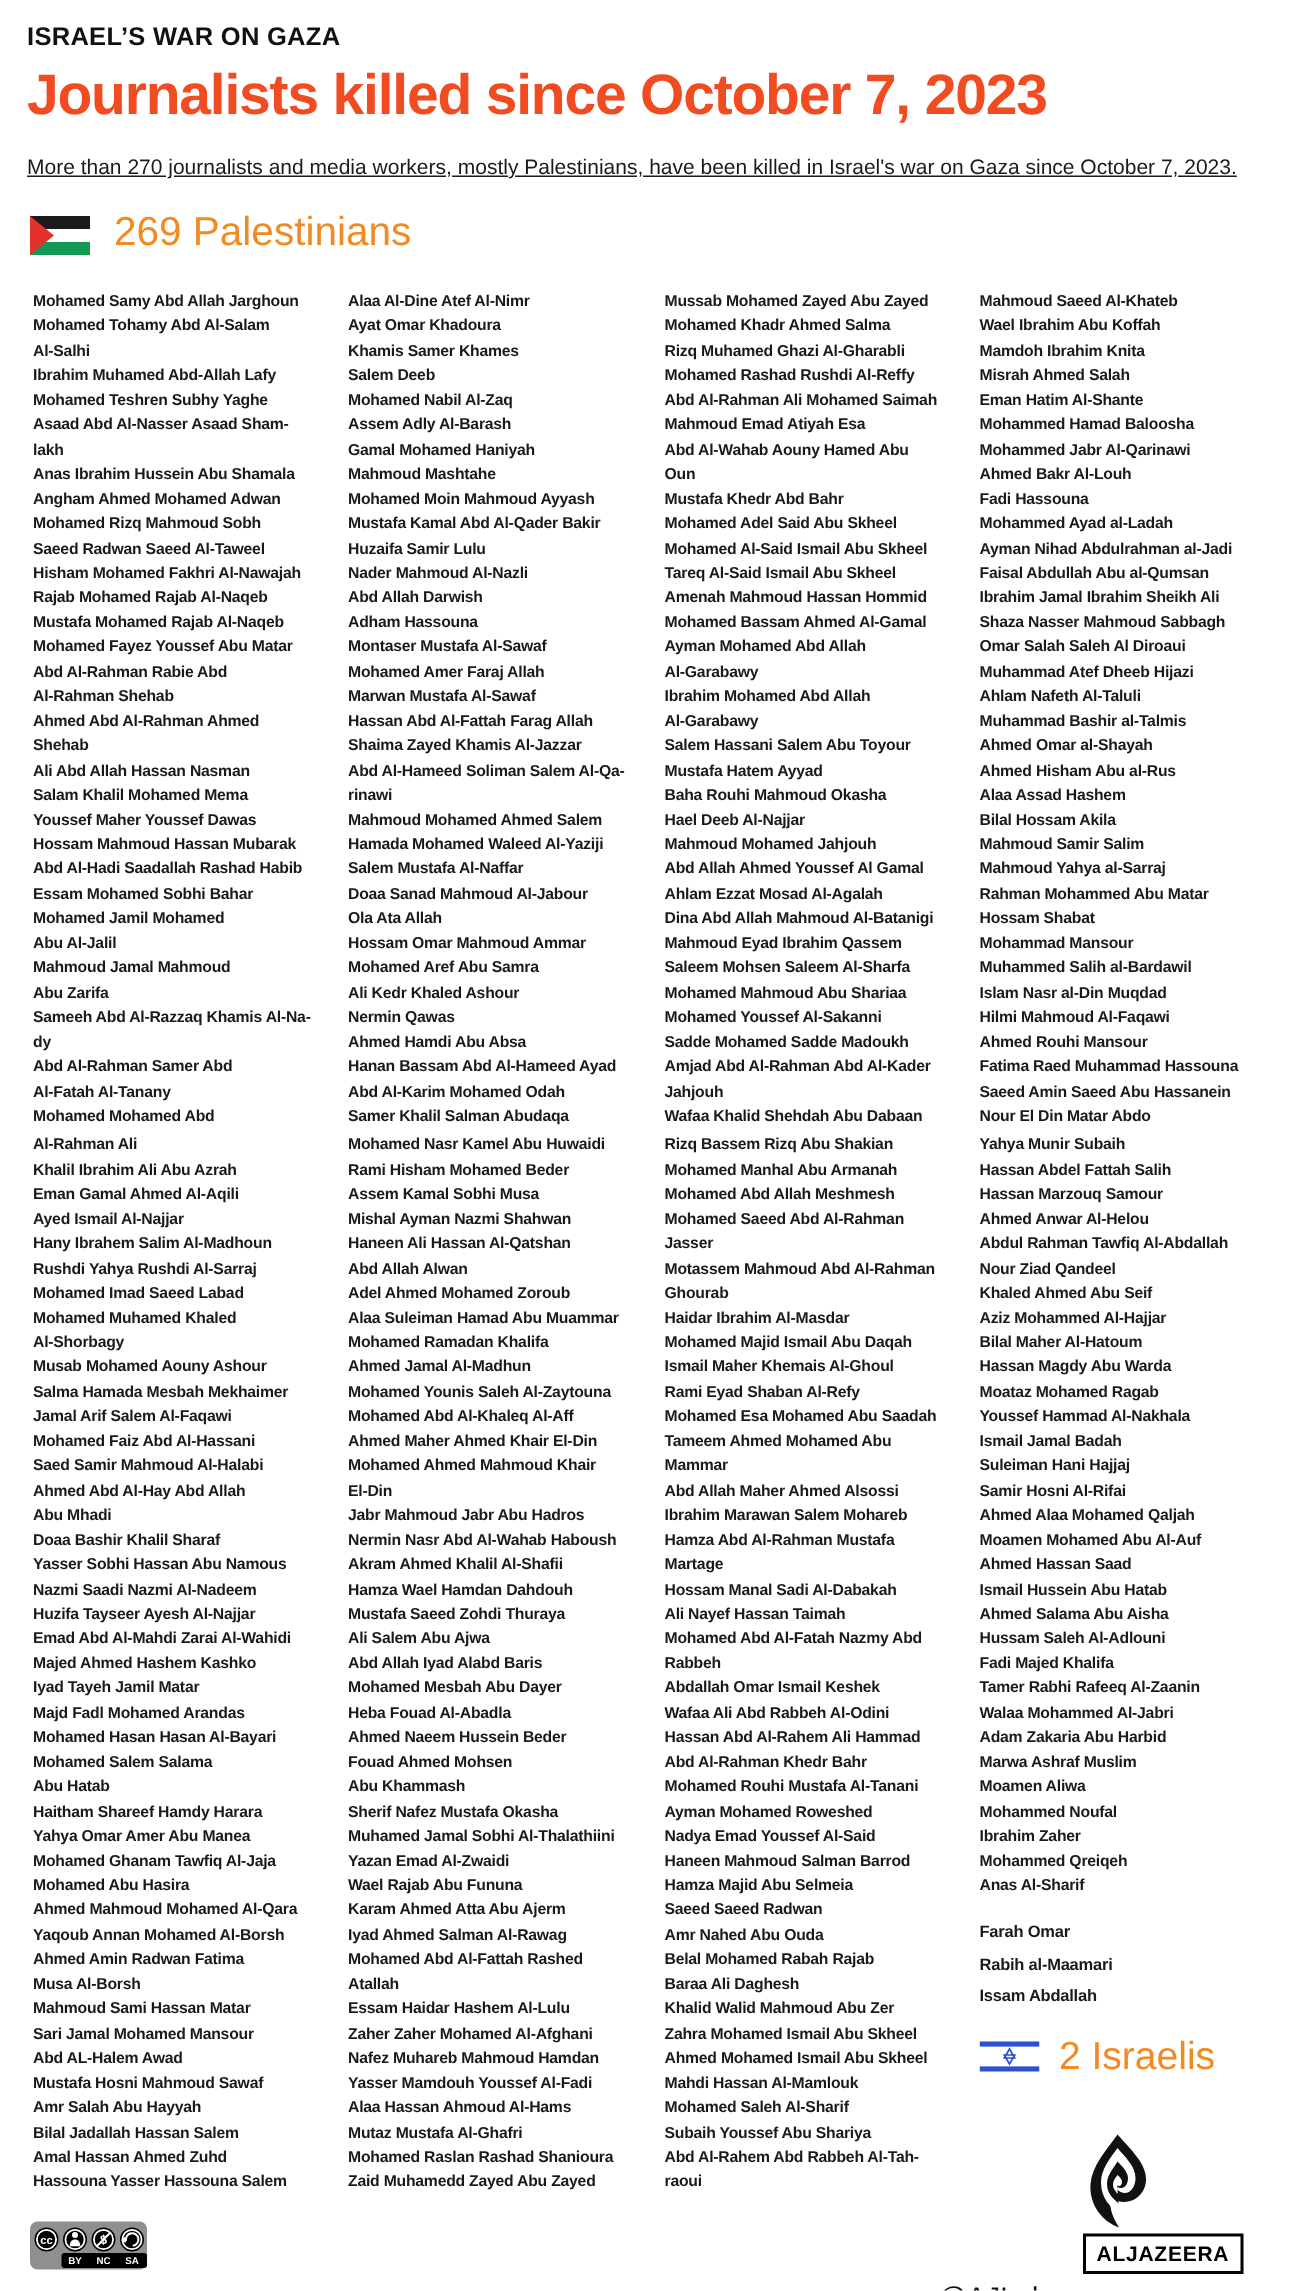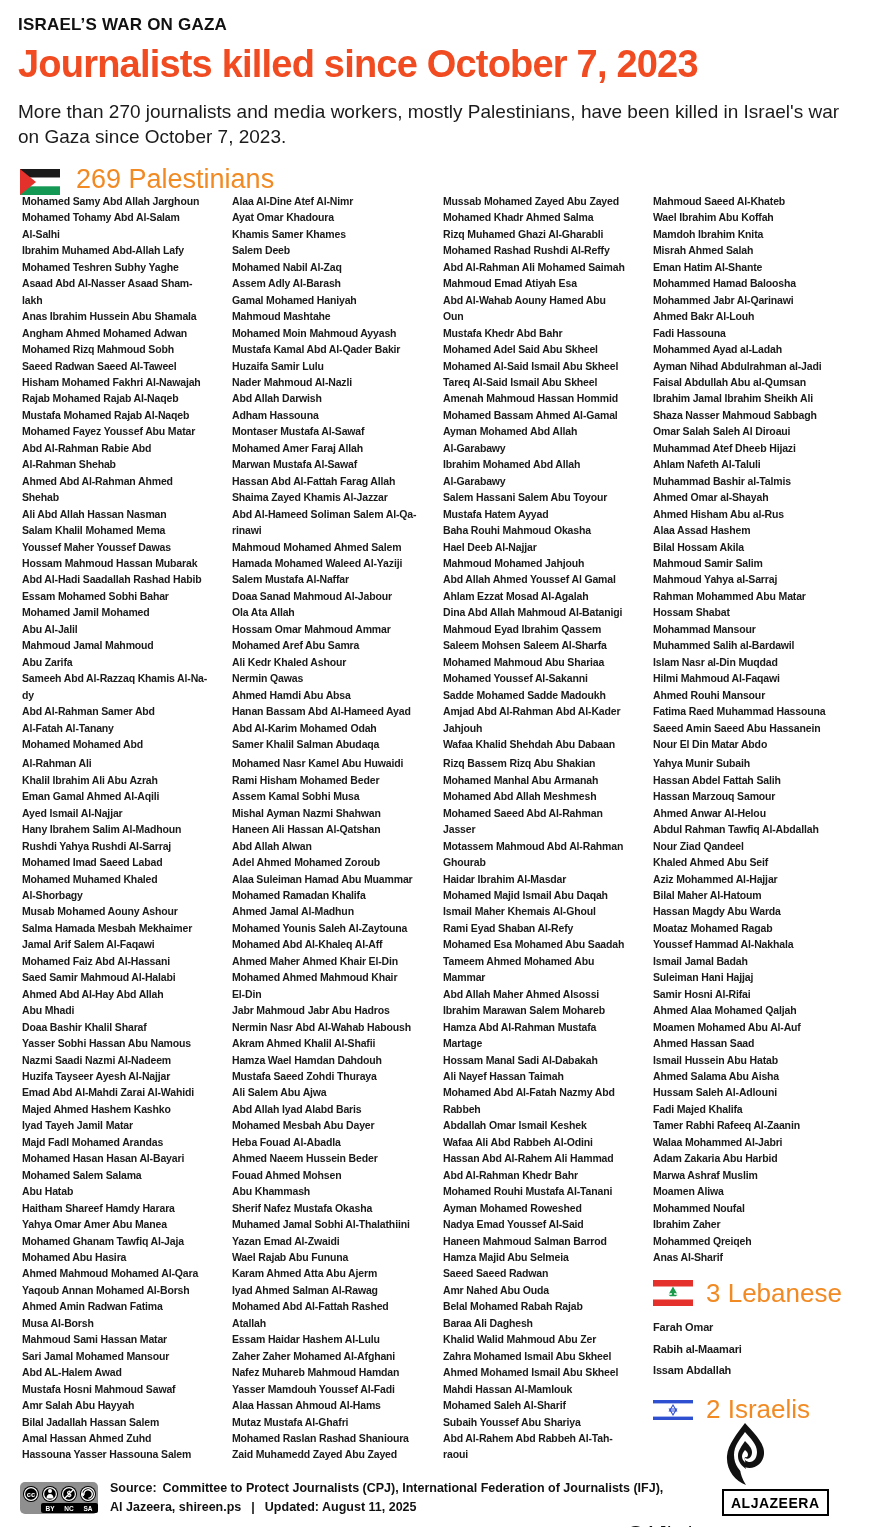--- a/index.html
+++ b/index.html
@@ -10,21 +10,21 @@
   *{margin:0;padding:0;box-sizing:border-box;}
   html,body{width:870px;height:1527px;}
   body{
     position:relative;background:#ffffff;overflow:hidden;
     font-family:"Liberation Sans","DejaVu Sans",sans-serif;
     color:var(--text_black);
   }
   .header{padding:15px 24px 0 18px;}
   .kicker{font-size:17px;font-weight:bold;letter-spacing:.2px;color:#111;}
   .title{font-size:38px;font-weight:bold;letter-spacing:-.8px;color:var(--title_orange);margin-top:8px;}
-  .subtitle{font-size:19px;line-height:25px;margin-top:13px;max-width:836px;color:#1b1b1b;}
+  .subtitle{font-size:14px;line-height:25px;margin-top:13px;max-width:836px;color:#1b1b1b;text-decoration:underline;}
   .section-row{display:flex;align-items:flex-end;gap:16px;margin:16px 0 0 2px;height:30px;}
   .section-label{font-size:27px;color:var(--section_orange);}
   .flag{display:block;flex:0 0 auto;}
   
   .names{position:absolute;left:22px;top:193px;display:grid;grid-template-columns:210px 211px 210px auto;}
   .line{font-size:10.5px;font-weight:bold;line-height:16.45px;white-space:nowrap;letter-spacing:-.15px;color:#1a1a1a;}
   .gap-above{margin-top:3px;}
   
   .side-section{margin-top:13px;}
   .side-flag-row{display:flex;align-items:center;gap:13px;height:30px;}
@@ -360,30 +360,20 @@
         <div class="line">Adam Zakaria Abu Harbid</div>
         <div class="line">Marwa Ashraf Muslim</div>
         <div class="line">Moamen Aliwa</div>
         <div class="line">Mohammed Noufal</div>
         <div class="line">Ibrahim Zaher</div>
         <div class="line">Mohammed Qreiqeh</div>
         <div class="line">Anas Al-Sharif</div>
       </div>
 
     <div class="side-section">
-      <div class="side-flag-row">
-        <svg class="flag" width="40" height="26" viewBox="0 0 40 26">
-          <rect x="0" y="0" width="40" height="26" fill="#ffffff"></rect>
-          <rect x="0" y="0" width="40" height="6.5" fill="#e4312b"></rect>
-          <rect x="0" y="19.5" width="40" height="6.5" fill="#e4312b"></rect>
-          <path d="M20 6.5 L24 13.5 L21.2 13 L21.2 16 L18.8 16 L18.8 13 L16 13.5 Z" fill="#1a9b4c"></path>
-          <path d="M15.5 14.8 L24.5 14.8 L22.8 16.3 L17.2 16.3 Z" fill="#1a9b4c"></path>
-        </svg>
-        <div class="side-label">3 Lebanese</div>
-      </div>
       <div class="side-names">
           <div class="line">Farah Omar</div>
           <div class="line">Rabih al-Maamari</div>
           <div class="line">Issam Abdallah</div>
         </div>
     </div>
 
     <div class="side-section">
       <div class="side-flag-row">
         <svg class="flag" width="40" height="26" viewBox="0 0 40 26">
@@ -415,28 +405,20 @@
     <line x1="44.5" y1="18.5" x2="53.5" y2="9.5" stroke="#ffffff" stroke-width="1.3"></line>
     <circle cx="68" cy="14" r="8" fill="#000000"></circle>
     <circle cx="68" cy="14" r="6.4" fill="none" stroke="#ffffff" stroke-width="1.2"></circle>
     <path d="M64 15 A4.2 4.2 0 1 1 68.5 18.2" fill="none" stroke="#ffffff" stroke-width="1.4"></path>
     <path d="M63 12 L64.2 16.2 L60.8 15.2 Z" fill="#ffffff"></path>
     <rect x="21" y="23" width="57" height="10" rx="2" fill="#000000"></rect>
     <text x="30" y="30.5" text-anchor="middle" font-size="6.5" font-weight="bold" fill="#ffffff" font-family="Liberation Sans, sans-serif">BY</text>
     <text x="49" y="30.5" text-anchor="middle" font-size="6.5" font-weight="bold" fill="#ffffff" font-family="Liberation Sans, sans-serif">NC</text>
     <text x="68" y="30.5" text-anchor="middle" font-size="6.5" font-weight="bold" fill="#ffffff" font-family="Liberation Sans, sans-serif">SA</text>
   </svg>
-  <div class="source">
-    <div>
-      <span class="prefix">Source:</span><span>Committee to Protect Journalists (CPJ), International Federation of Journalists (IFJ),</span>
-    </div>
-    <div>
-      <span>Al Jazeera, shireen.ps</span><span class="pipe">|</span><span>Updated: August 11, 2025</span>
-    </div>
-  </div>
 </div>
 
 <div class="ajlabs">@AJLabs</div>
 
 <div class="logo-block">
   <svg width="46" height="64" viewBox="0 0 46 64">
     <path d="M23 1 C15 12 6 22 5 34 C4 48 13 59 24 63 C19 55 17 48 19 43 C28 50 41 44 42 32 C43 21 31 10 23 1 Z" fill="#111111"></path>
     <path d="M23 10 C18 17 12 24 12 33 C12 43 18 50 25 54 C22 47 21 42 23 38 C29 43 35 38 35 30 C35 22 28 16 23 10 Z" fill="#ffffff"></path>
     <path d="M23 19 C20 24 16 28 16 34 C16 40 20 44 24 47 C22 42 22 39 23 36 C27 38 30 35 30 30 C30 26 26 22 23 19 Z" fill="#111111"></path>
     <path d="M23 28 C21.5 30 20 32 20 34.5 C20 37 21.5 39 23.5 40.5 C22.5 38 22.5 36.5 23 35 C24.8 36 26 34.5 26 32.5 C26 30.8 24.5 29.3 23 28 Z" fill="#ffffff"></path>

